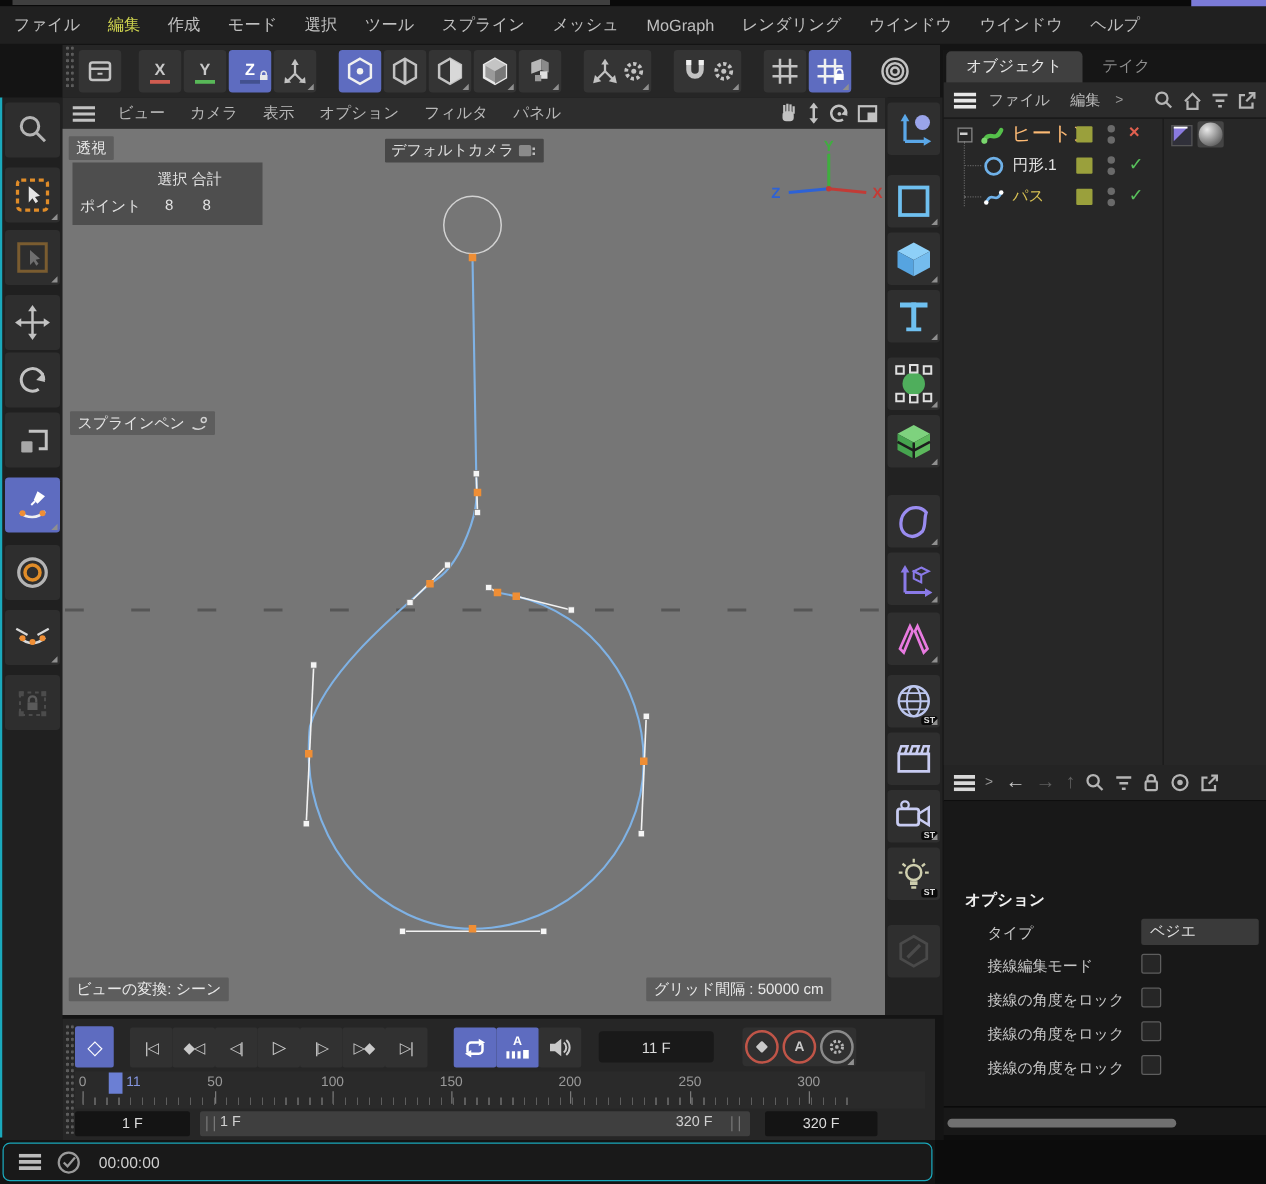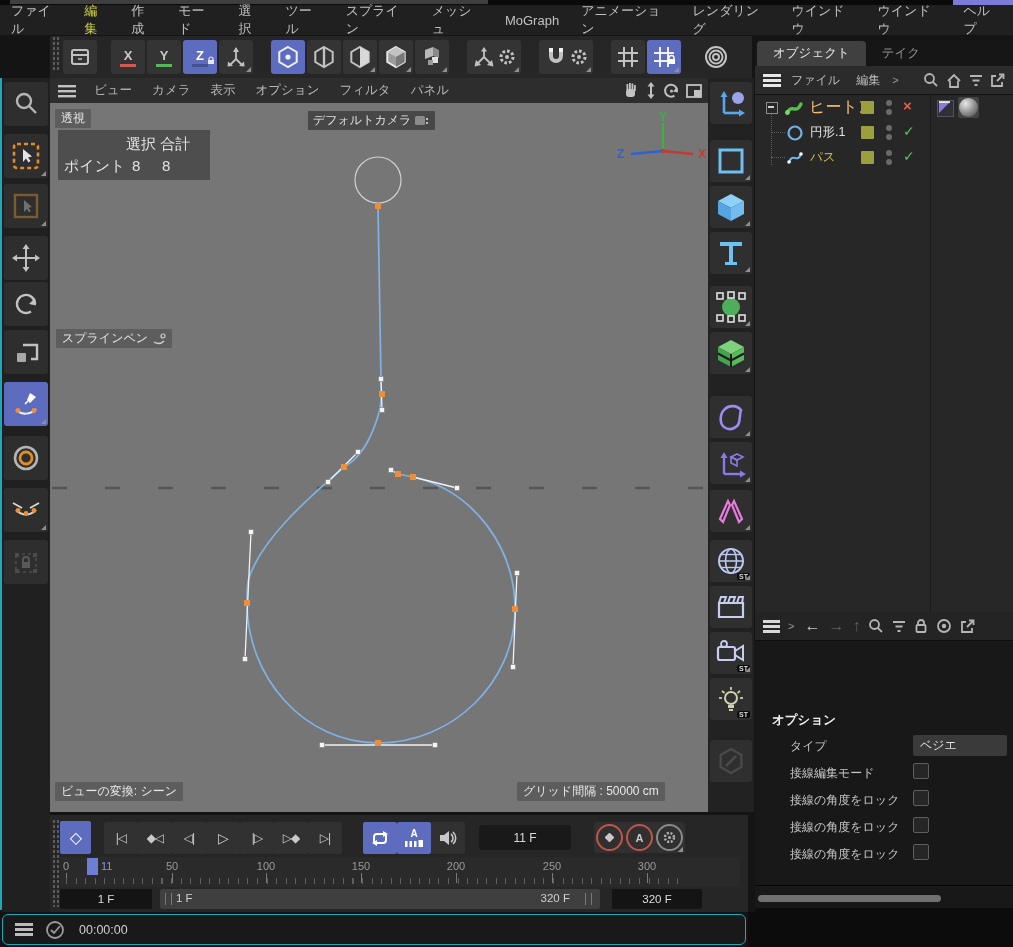--- a/index.html
+++ b/index.html
@@ -46,21 +46,20 @@
 <div class="abs row" style="left:0;top:5px;width:1013px;height:30px;background:#202020">
   <span class="menu-item">ファイル</span>
   <span class="menu-item hl">編集</span>
   <span class="menu-item">作成</span>
   <span class="menu-item">モード</span>
   <span class="menu-item">選択</span>
   <span class="menu-item">ツール</span>
   <span class="menu-item">スプライン</span>
   <span class="menu-item">メッシュ</span>
   <span class="menu-item">MoGraph</span>
-  <span class="menu-item">アニメーション</span>
   <span class="menu-item">レンダリング</span>
   <span class="menu-item">ウインドウ</span>
   <span class="menu-item">ウインドウ</span>
   <span class="menu-item">ヘルプ</span>
 </div>
 
 <div class="abs row" style="left:50px;top:36px;width:700px;height:42px;background:#262626;padding-left:2px">
   <div class="grip" style="height:34px"></div>
   <div class="tb">
     <svg width="22" height="20">
@@ -351,21 +350,21 @@
 
   <span class="abs chip" style="left:5px;top:6px;background:#5d5d5d">透視</span>
   <div class="abs row" style="left:258px;top:8px;background:#474747;padding:1px 5px;border-radius:1px">
     <span style="font-size:12px;color:#e0e0e0">デフォルトカメラ</span>
     <svg width="15" height="11" style="margin-left:4px">
         <rect x="0" y="1" width="10" height="9" rx="1.5" fill="#8a8a8a"></rect>
         <rect x="11" y="3" width="2" height="2" fill="#bdbdbd"></rect>
         <rect x="11" y="7" width="2" height="2" fill="#bdbdbd"></rect>
       </svg>
   </div>
-  <div class="abs" style="left:8px;top:27px;width:152px;height:50px;background:rgba(62,62,62,0.72);color:#e2e2e2;font-size:15px">
+  <div class="abs" style="left:8px;top:27px;width:152px;height:50px;background:rgba(62,62,62,0.72);color:#e2e2e2;font-size:12px">
     <div style="position:absolute;left:68px;top:5px"><span>選択</span>&nbsp;<span>合計</span></div>
     <div style="position:absolute;left:6px;top:27px">ポイント</div>
     <div style="position:absolute;left:74px;top:27px">8</div>
     <div style="position:absolute;left:104px;top:27px">8</div>
   </div>
   <div class="abs row" style="left:6px;top:226px;background:#5d5d5d;padding:1px 6px;border-radius:1px">
     <span style="font-size:12px;color:#e5e5e5">スプラインペン</span>
     <svg width="14" height="12" style="margin-left:4px">
         <path d="M2,9 C5,11 9,11 12,8" fill="none" stroke="#cfcfcf" stroke-width="1.4"></path>
         <circle cx="11" cy="3" r="2" fill="none" stroke="#cfcfcf" stroke-width="1.2"></circle>

